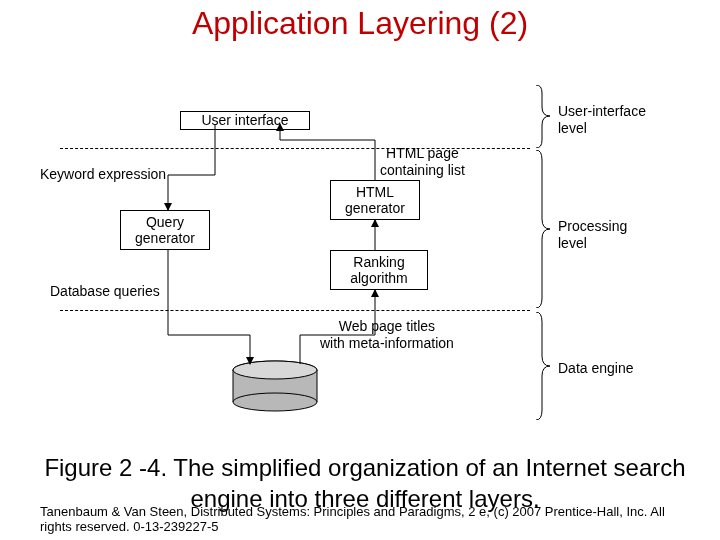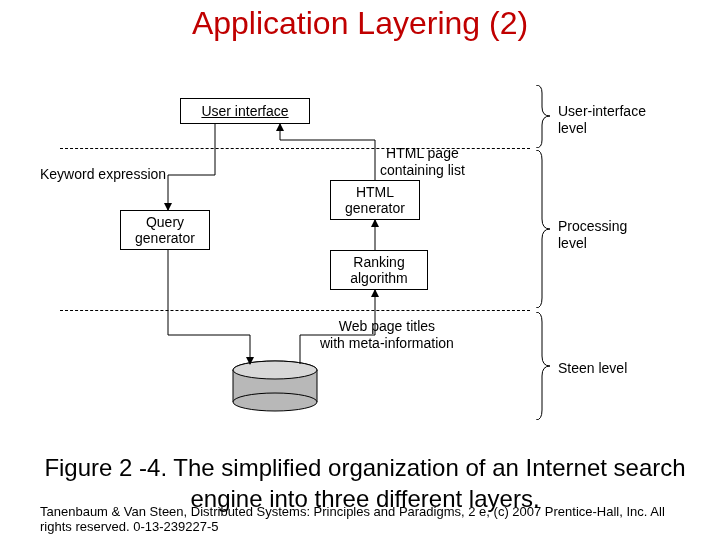--- a/index.html
+++ b/index.html
@@ -89,21 +89,21 @@
 </head>
 <body>
 
 <div class="title">Application Layering (2)</div>
 
 <div class="diagram">
 
   <div class="dashed" style="left:20px; top:78px; width:470px;"></div>
   <div class="dashed" style="left:20px; top:240px; width:470px;"></div>
 
-  <div class="box" style="left:140px; top:28px; width:130px; height:26px;text-decoration:underline;">
+  <div class="box" style="left:140px; top:41px; width:130px; height:19px;">
     <span>User interface</span>
   </div>
 
   <div class="box" style="left:290px; top:110px; width:90px; height:40px;">
     <span style="white-space:pre-line;">HTML
 generator</span>
   </div>
 
   <div class="box" style="left:80px; top:140px; width:90px; height:40px;">
     <span style="white-space:pre-line;">Query
@@ -140,20 +140,21 @@
     <path d="M128,180 L128,265 L210,265 L210,294" stroke="#000" fill="none" marker-end="url(#ah)"></path>
 
     <path d="M335,180 L335,150" stroke="#000" fill="none" marker-end="url(#ah)"></path>
 
     <path d="M260,294 L260,265 L335,265 L335,220" stroke="#000" fill="none" marker-end="url(#ah)"></path>
   </svg>
 
   <div class="label" style="left:0px; top:96px;">Keyword expression</div>
   <div class="label center" style="left:340px; top:75px; white-space:pre-line;">HTML page
 containing list</div>
+  <div class="label" style="left:10px; top:213px;">Database queries</div>
   <div class="label center" style="left:280px; top:248px; white-space:pre-line;">Web page titles
 with meta-information</div>
 
   <div class="brace" style="left:494px; top:15px; height:63px;">
     <svg viewBox="0 0 18 63" preserveAspectRatio="none">
       <path d="M2,0 Q8,0 8,8 L8,22 Q8,31 16,31 Q8,31 8,40 L8,55 Q8,63 2,63" stroke="#000" fill="none" stroke-width="1"></path>
     </svg>
   </div>
   <div class="label" style="left:518px; top:33px; white-space:pre-line;">User-interface
 level</div>
@@ -164,18 +165,18 @@
     </svg>
   </div>
   <div class="label" style="left:518px; top:148px; white-space:pre-line;">Processing
 level</div>
 
   <div class="brace" style="left:494px; top:242px; height:108px;">
     <svg viewBox="0 0 18 108" preserveAspectRatio="none">
       <path d="M2,0 Q8,0 8,10 L8,44 Q8,54 16,54 Q8,54 8,64 L8,98 Q8,108 2,108" stroke="#000" fill="none" stroke-width="1"></path>
     </svg>
   </div>
-  <div class="label" style="left:518px; top:290px;">Steen level</div>
+  <div class="label" style="left:518px; top:290px;">Data engine</div>
 
 </div>
 
 <div class="caption">Figure 2 -4. The simplified organization of an Internet search engine into three different layers.</div>
 <div class="footer">Tanenbaum &amp; Van Steen, Distributed Systems: Principles and Paradigms, 2 e, (c) 2007 Prentice-Hall, Inc. All rights reserved. 0-13-239227-5</div>
 
 </body></html>

